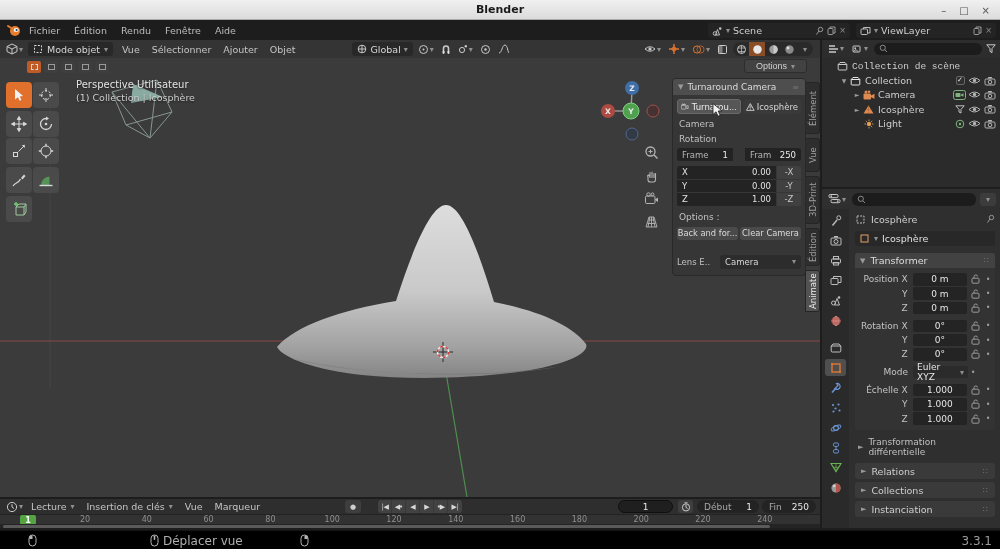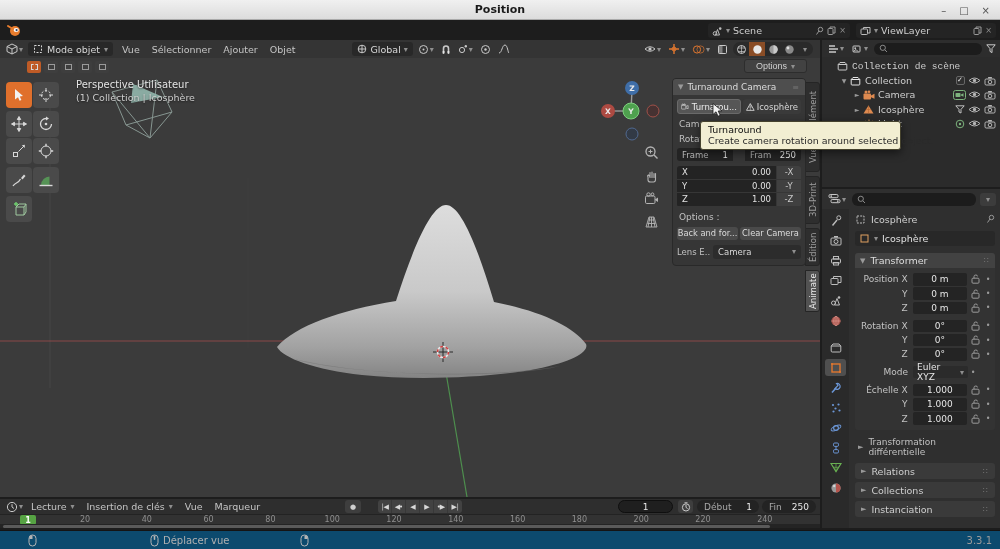--- a/index.html
+++ b/index.html
@@ -66,21 +66,21 @@
   #np-frames{display:flex;gap:12px;margin-top:4px;border-radius:3px;overflow:hidden}
   .np-frame-cell{flex:1;height:13px;background:#232323;display:flex;justify-content:space-between;align-items:center;padding:0 5px;font-size:8.5px;color:#b5b5b5}
   .np-frame-cell b{color:#ececec;font-weight:normal}
   #np-axes{margin-top:5px;border-radius:3px;overflow:hidden}
   .axis-row{display:flex;gap:1px;margin-bottom:1px;height:12.5px}
   .axis-field{flex:1;background:#232323;display:flex;justify-content:space-between;align-items:center;padding:0 5px;font-size:8.5px;color:#e2e2e2}
   .axis-btn{width:24px;background:#404040;font-size:8.5px;color:#c8c8c8;display:flex;align-items:center;justify-content:center}
   .np-btnrow{display:flex;gap:2px;margin-top:3px}
   .np-btnrow .np-btn{flex:1}
   .np-btn{height:13px;background:#4a4a4a;border-radius:3px;font-size:8.3px;color:#dcdcdc;display:flex;align-items:center;justify-content:center;margin-top:2px;white-space:nowrap;overflow:hidden}
-  .np-lens{display:flex;align-items:center;gap:3px;margin-top:5px}
+  .np-lens{display:flex;align-items:center;gap:10px;margin-top:15px}
   .np-lens-label{font-size:8.5px;color:#c0c0c0;white-space:nowrap}
   .np-lens-dd{flex:1;height:14px;background:#2c2c2c;border-radius:3px;display:flex;align-items:center;justify-content:space-between;padding:0 5px;font-size:8.5px;color:#d8d8d8}
   #np-tabs{position:absolute;left:805px;top:82px;width:15px;display:flex;flex-direction:column;gap:4px;z-index:9}
   .np-tab{writing-mode:vertical-rl;transform:rotate(180deg);background:#2e2e2e;color:#9f9f9f;font-size:8.5px;display:flex;align-items:center;justify-content:center;border-radius:3px 0 0 3px;border:1px solid #252525}
   .np-tab.active{background:#525252;color:#e8e8e8}
   
   .outliner{position:absolute;left:822px;top:40px;width:178px;height:147px;background:#2b2b2b;overflow:hidden}
   .ol-header{height:17px;background:#2d2d2d;display:flex;align-items:center;padding:0 4px;gap:4px}
   .ol-search{flex:1;height:12px;background:#1c1c1c;border-radius:6px;display:flex;align-items:center;padding:0 5px;gap:3px}
   #outliner-rows{padding-top:2px}
@@ -130,53 +130,60 @@
   .clock-btn{position:absolute;left:678px;top:1px;width:15px;height:13px;background:#3e3e3e;border-radius:3px;display:flex;align-items:center;justify-content:center}
   .range-field{position:absolute;top:1px;height:13px;background:#232323;border-radius:7px;display:flex;justify-content:space-between;align-items:center;padding:0 7px;font-size:9px}
   .range-field .lab{color:#a8a8a8}.range-field .val{color:#e8e8e8}
   .rf-start{left:697px;width:62px}.rf-end{left:762px;width:54px}
   .ruler{position:absolute;left:0;top:15px;width:820px;height:10px;background:#323232;border-top:1px solid #232323}
   .tick{position:absolute;top:0;width:30px;margin-left:-15px;text-align:center;font-size:8px;color:#8f8f8f}
   .cf-badge{position:absolute;left:20px;top:0;width:16px;height:10px;background:#56a343;border-radius:2px;color:#fff;font-size:8px;font-weight:bold;display:flex;align-items:center;justify-content:center}
   .tl-scroll{position:absolute;left:0;top:25px;width:820px;height:4px;background:#242424}
   .tl-thumb{position:absolute;left:3px;right:50px;top:.5px;height:3px;background:#5a5a5a;border-radius:2px}
   
-  .statusbar{position:absolute;left:0;top:530px;width:1000px;height:19px;background:#0c4a6e;border-top:1px solid #141414;font-size:10px;color:#b0b0b0}
+  .statusbar{position:absolute;left:0;top:530px;width:1000px;height:19px;background:#000000;border-top:1px solid #141414;font-size:12px;color:#b0b0b0}
   .hint{position:absolute;top:0;height:19px;display:flex;align-items:center;gap:4px}
   .h1{left:28px}.h2{left:150px}.h3{left:300px}
   .version{position:absolute;right:8px;top:0;height:19px;display:flex;align-items:center;color:#9b9b9b}
   
   .tooltip{position:absolute;left:700px;top:121px;width:201px;background:#f2eed2;border:1px solid #45422d;border-radius:3px;box-shadow:0 3px 8px rgba(0,0,0,.5);padding:2px 7px 3px;z-index:50}
   .tt-title{font-size:9.5px;color:#0d0d0d}
   .tt-body{font-size:9.5px;color:#2a2a2a;white-space:nowrap}
   .cursor-arrow{position:absolute;left:712px;top:103px;z-index:60}
 </style>
 </head>
 <body>
 
 <div class="app">
 
   <div class="titlebar">
-    <div class="title">Position</div>
+    <div class="title">Blender</div>
     <div class="win-controls">
       <span>–</span>
       <span>□</span>
       <span>×</span>
     </div>
   </div>
 
   <div class="topbar">
     <span class="blender-logo">
       <svg width="14" height="14" viewBox="0 0 14 14">
           <circle cx="8" cy="8" r="5" fill="#e87d2e"></circle>
           <ellipse cx="9.2" cy="7" rx="2.6" ry="1.9" fill="#fff"></ellipse>
           <circle cx="9.6" cy="7.1" r="1.1" fill="#30445f"></circle>
           <path d="M1 3 L6 6" stroke="#e87d2e" stroke-width="2" stroke-linecap="round"></path>
         </svg>
     </span>
+    <div id="menus">
+        <span class="menu-item">Fichier</span>
+        <span class="menu-item">Édition</span>
+        <span class="menu-item">Rendu</span>
+        <span class="menu-item">Fenêtre</span>
+        <span class="menu-item">Aide</span>
+      </div>
     <div class="idwidget scene-widget">
       <svg width="11" height="10" viewBox="0 0 11 10">
           <path d="M3.5 9 L5.5 3.5 7.5 9Z" fill="none" stroke="#bbb"></path>
           <circle cx="3" cy="7.5" r="1.8" fill="none" stroke="#bbb"></circle>
           <circle cx="8.2" cy="2.6" r="1.3" fill="#bbb"></circle>
         </svg>
       <span class="mini">▾</span>
       <span>Scene</span>
       <span class="flex"></span>
       <svg width="9" height="10" viewBox="0 0 9 10">
@@ -1082,21 +1089,17 @@
       </span>
     <span class="hint h3">
       <svg width="9" height="13" viewBox="0 0 9 13">
           <rect x="1" y="1" width="7" height="11" rx="3.4" fill="none" stroke="#b5b5b5"></rect>
           <path d="M7.7 2.8 Q6.5 1.2 4.5 1.2 L4.5 5 L7.7 5Z" fill="#b5b5b5"></path>
         </svg>
       </span>
     <span class="version">3.3.1</span>
   </div>
 
-  <div class="tooltip">
-    <div class="tt-title">Turnaround</div>
-    <div class="tt-body">Create camera rotation around selected object.</div>
-  </div>
 
   <svg class="cursor-arrow" width="12" height="15" viewBox="0 0 12 15">
     <path d="M1,0.5 L1,11.5 L4,8.8 L6,13.3 L8.2,12.3 L6.2,8 L10,7.8 Z" fill="#f2f2f2" stroke="#1a1a1a" stroke-width="0.8"></path>
   </svg>
 </div>
 
 </body></html>

